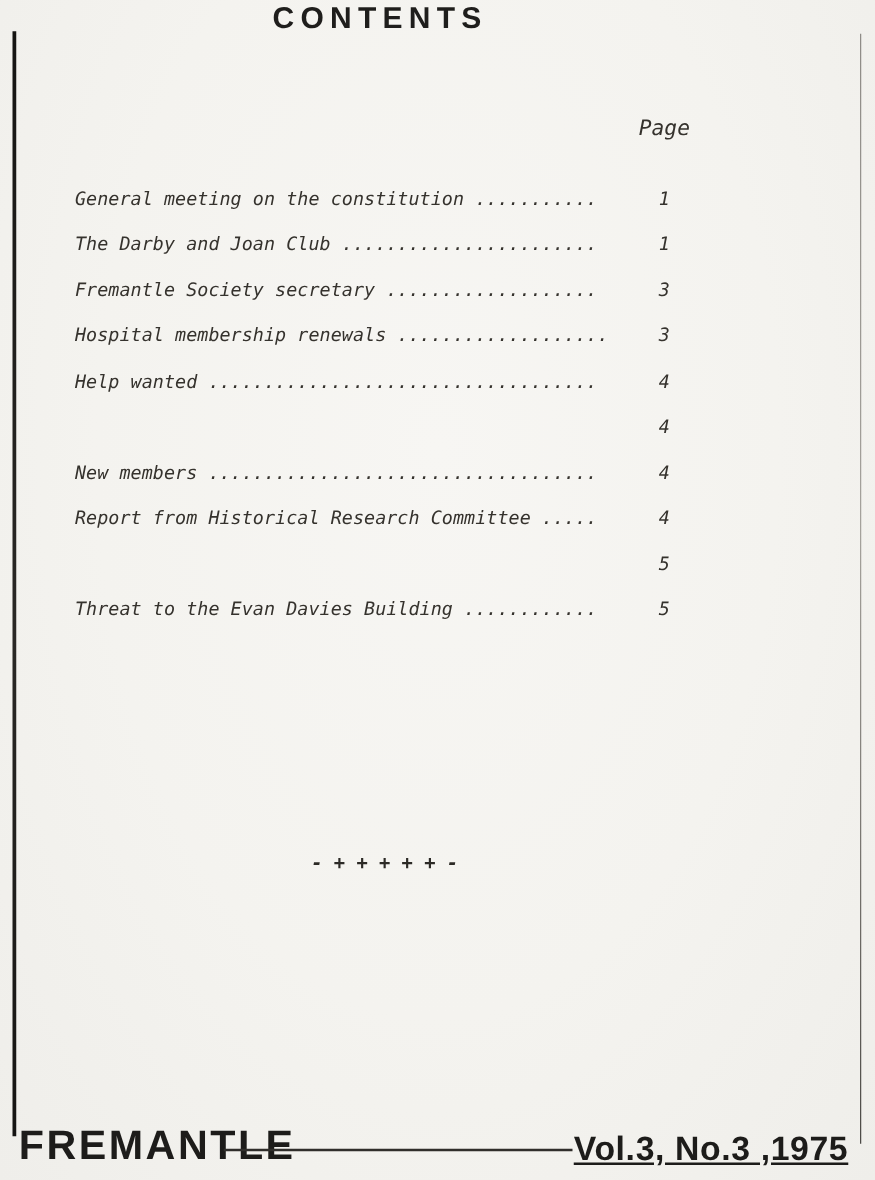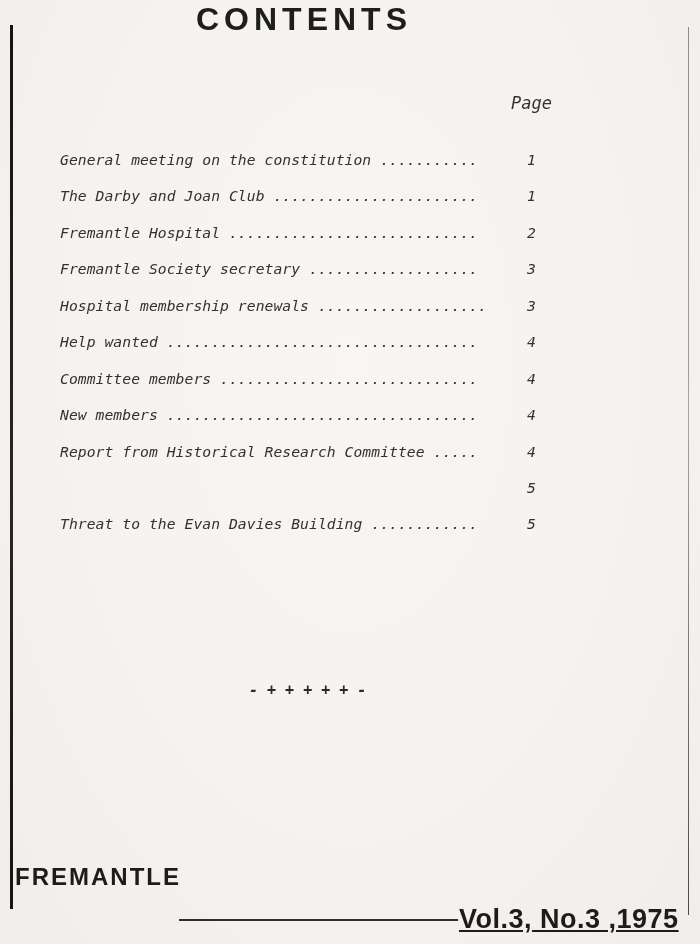--- a/index.html
+++ b/index.html
@@ -35,21 +35,21 @@
     background: linear-gradient(#8f8c87, #a5a29c 45%, #6e6b66 80%, #4c4a46);
   }
   .doc-title {
     position: absolute;
     left: 0;
     top: 1px;
     width: 608px;
     text-align: center;
     font-family: "Liberation Sans", sans-serif;
     font-weight: bold;
-    font-size: 32px;
+    font-size: 24px;
     letter-spacing: 5px;
     color: #1f1e1c;
   }
   .page-col-label {
     position: absolute;
     left: 511px;
     top: 93px;
     font-style: italic;
     font-size: 17px;
     color: #35322d;
@@ -89,24 +89,24 @@
     top: 681px;
     font-style: italic;
     font-weight: bold;
     font-size: 15px;
     white-space: pre;
     color: #2c2a26;
   }
   .footer-name {
     position: absolute;
     left: 15px;
-    top: 863px;
+    top: 897px;
     font-family: "Liberation Sans", sans-serif;
     font-weight: bold;
-    font-size: 24px;
+    font-size: 33px;
     letter-spacing: 2px;
     color: #1d1c1a;
   }
   .footer-line {
     position: absolute;
     left: 179px;
     top: 919px;
     width: 279px;
     height: 2px;
     background: #302e2b;
@@ -139,37 +139,32 @@
   <div class="toc">
       <div class="toc-row">
         <span class="toc-title">General meeting on the constitution ...........</span>
         <span class="toc-page">1</span>
       </div>
       <div class="toc-row">
         <span class="toc-title">The Darby and Joan Club .......................</span>
         <span class="toc-page">1</span>
       </div>
       <div class="toc-row">
-        <span class="toc-title">Fremantle Hospital ............................</span>
-        <span class="toc-page">2</span>
-      </div>
-      <div class="toc-row">
         <span class="toc-title">Fremantle Society secretary ...................</span>
         <span class="toc-page">3</span>
       </div>
       <div class="toc-row">
         <span class="toc-title">Hospital membership renewals ...................</span>
         <span class="toc-page">3</span>
       </div>
       <div class="toc-row">
         <span class="toc-title">Help wanted ...................................</span>
         <span class="toc-page">4</span>
       </div>
       <div class="toc-row">
-        <span class="toc-title">Committee members .............................</span>
         <span class="toc-page">4</span>
       </div>
       <div class="toc-row">
         <span class="toc-title">New members ...................................</span>
         <span class="toc-page">4</span>
       </div>
       <div class="toc-row">
         <span class="toc-title">Report from Historical Research Committee .....</span>
         <span class="toc-page">4</span>
       </div>

